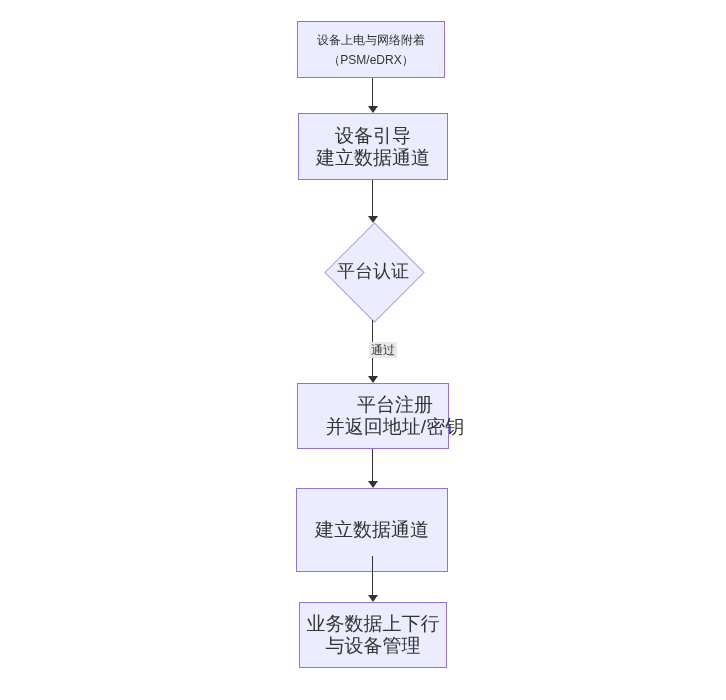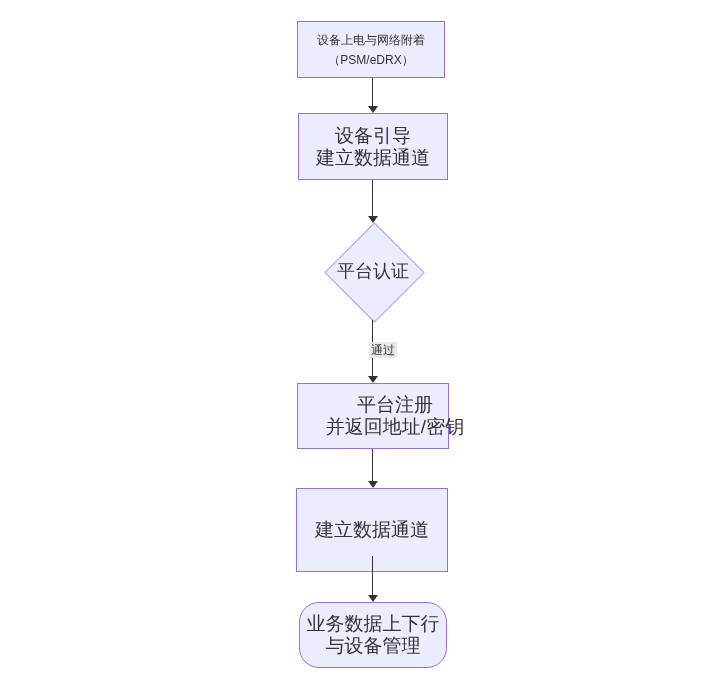--- a/index.html
+++ b/index.html
@@ -122,18 +122,18 @@
   <div class="edge-line" style="left:372px;top:449px;height:32px;"></div>
   <div class="arrowhead" style="left:368px;top:481px;"></div>
 
   <div class="node" style="left:296px;top:488px;width:152px;height:84px;">
     <span class="line">建立数据通道</span>
   </div>
 
   <div class="edge-line" style="left:372px;top:556px;height:39px;"></div>
   <div class="arrowhead" style="left:368px;top:595px;"></div>
 
-  <div class="node" style="left:299px;top:602px;width:148px;height:66px;border-radius:20px;">
+  <div class="node" style="left:299px;top:602px;width:148px;height:66px;">
     <span class="line">业务数据上下行</span>
     <span class="line">与设备管理</span>
   </div>
 
 </div>
 
 </body></html>

